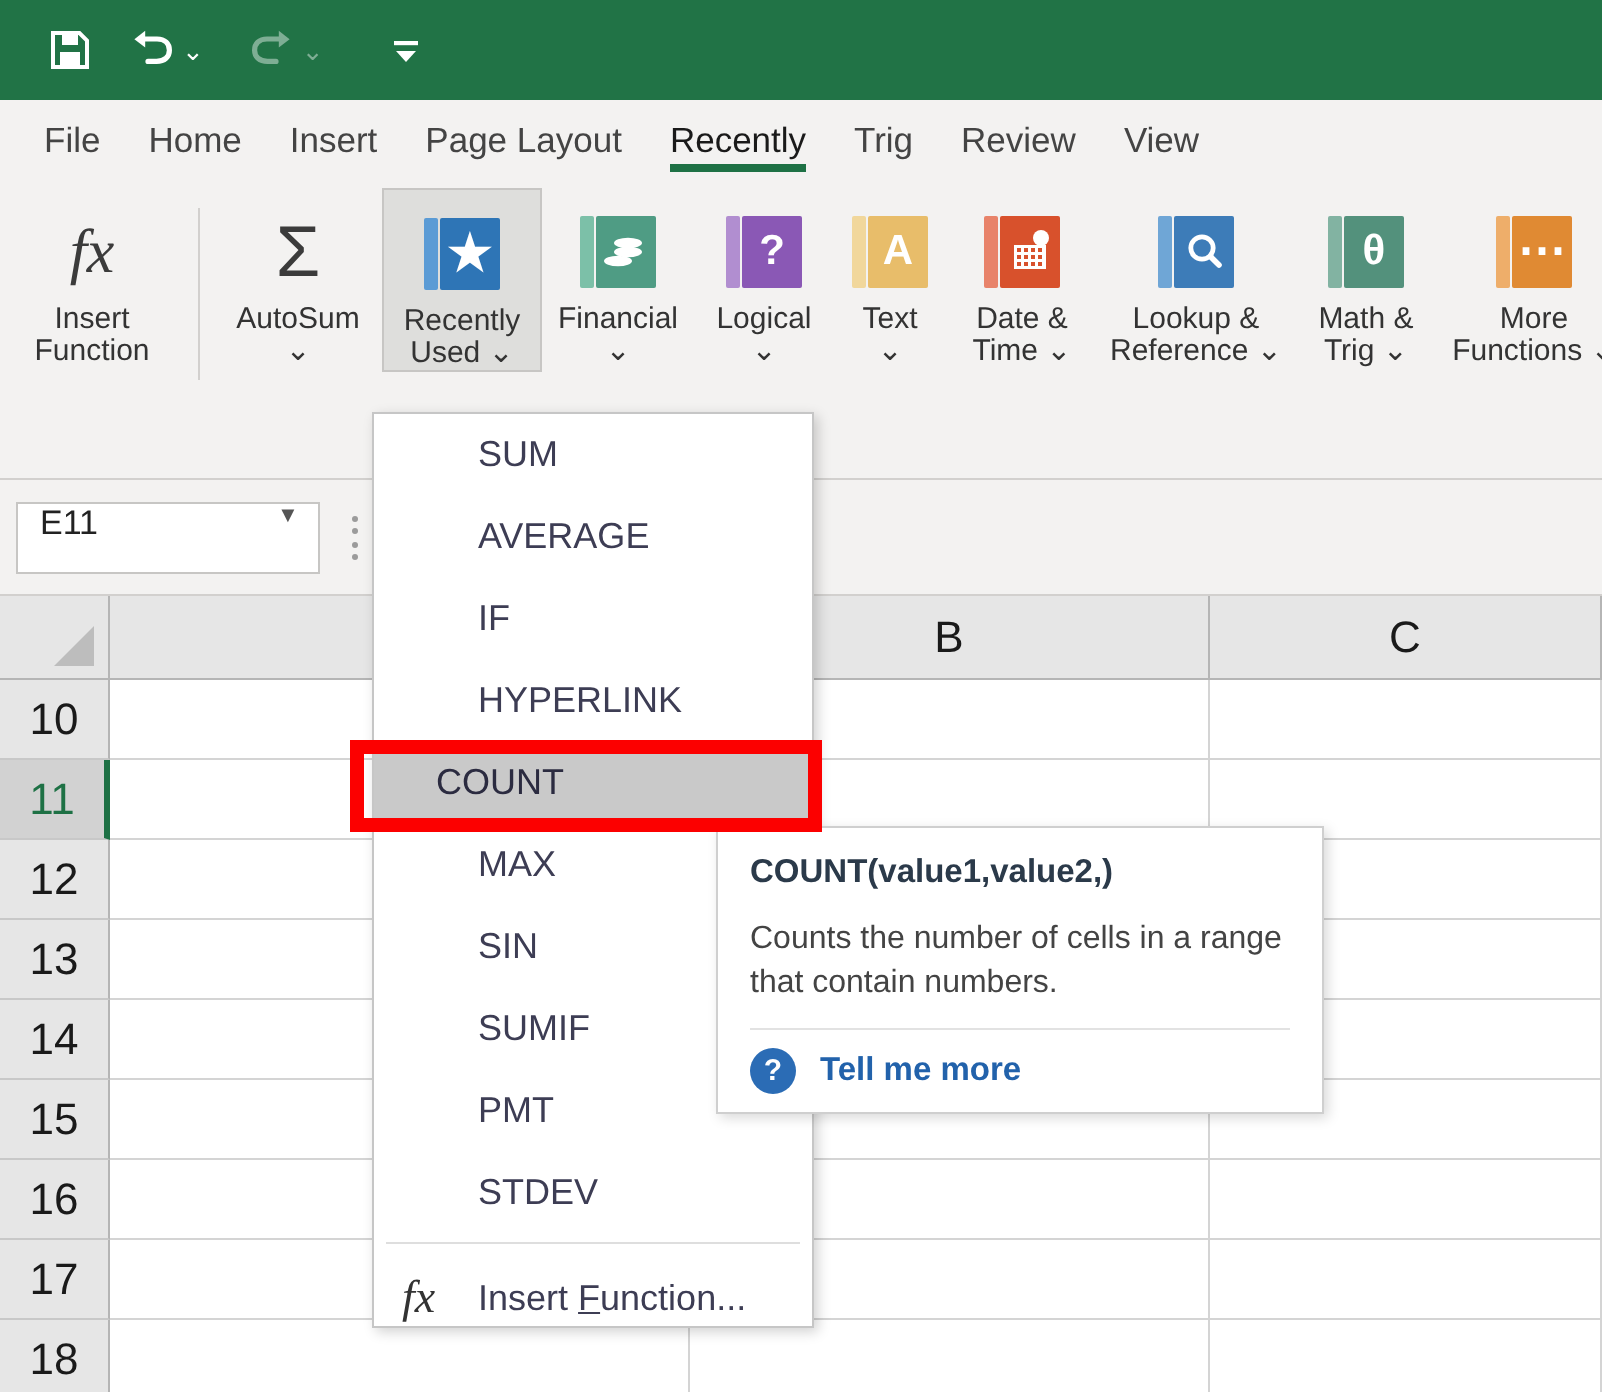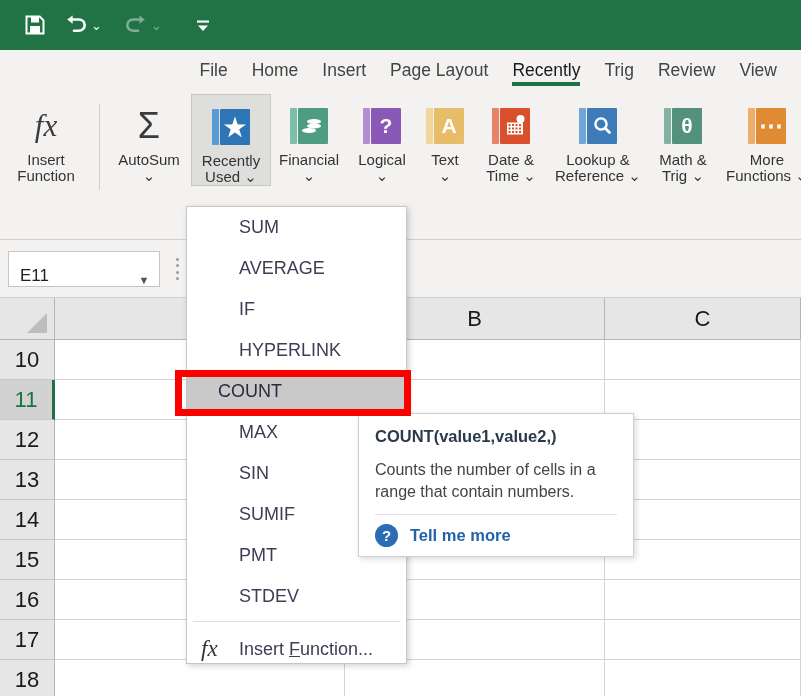--- a/index.html
+++ b/index.html
@@ -28,21 +28,21 @@
     padding: 0 6px 0 1px; display: flex; align-items: center; height: 36px;
   }
   .qat-chevron.dim { opacity: 0.42; }
   .sp14 { width: 14px; }
   .sp20 { width: 22px; }
 
   
   .tabstrip {
     position: absolute; left: 0; top: 50px; width: 801px; height: 44px;
     background: #f3f2f1;
-    display: flex; align-items: flex-start; justify-content: flex-end;
+    display: flex; align-items: flex-start;
   }
   .tab {
     position: relative;
     font-size: 17.5px; color: #444444;
     padding: 10px 0 0 0; margin: 0 24px 0 0;
     height: 44px; white-space: nowrap;
   }
   .tab:first-child { margin-left: 22px; }
   .tab.active { color: #1a1a1a; }
   .tab.active::after {
@@ -87,21 +87,21 @@
   .sigma { font-family: "Liberation Sans", sans-serif; font-size: 36px; color: #3b3b3b; line-height: 1; }
 
   
   .fbar {
     position: absolute; left: 0; top: 240px; width: 801px; height: 58px;
     background: #f3f2f1; border-bottom: 1px solid #d2d0ce;
   }
   .namebox {
     position: absolute; left: 8px; top: 11px; width: 152px; height: 36px;
     background: #ffffff; border: 1px solid #c7c6c4;
-    display: flex; align-items: flex-end;
+    display: flex; align-items: flex-start;
   }
   .namebox .val { font-size: 17px; color: #222222; padding-left: 11px; flex: 1; }
   .namebox .caret {
     width: 30px; display: flex; align-items: center; justify-content: center;
     color: #555555; font-size: 11px;
   }
   .dots-handle {
     position: absolute; left: 175px; top: 18px; width: 4px; height: 22px;
     display: flex; flex-direction: column; justify-content: space-between; align-items: center;
   }
@@ -161,21 +161,21 @@
   .menu-item.ins u { text-decoration: underline; }
 
   
   .redbox {
     position: absolute; left: 175px; top: 370px; width: 236px; height: 46px;
     border: 7px solid #fc0000; z-index: 60;
   }
 
   
   .tooltip {
-    position: absolute; left: 358px; top: 413px; width: 276px; height: 144px;
+    position: absolute; left: 358px; top: 413px; width: 304px; height: 144px;
     background: #ffffff; border: 1px solid #cfcfcf;
     box-shadow: 2px 2px 6px rgba(0,0,0,0.15);
     z-index: 50; padding: 13px 16px 0 16px;
   }
   .tt-title { font-size: 16.5px; font-weight: 700; color: #2b3a4a; margin-bottom: 13px; }
   .tt-desc { font-size: 16px; color: #444444; line-height: 1.35; }
   .tt-sep { height: 1px; background: #e2e2e2; margin: 12px 0 9px 0; }
   .tt-link { display: flex; align-items: center; }
   .tt-q {
     width: 23px; height: 23px; border-radius: 50%; background: #2b6cb5;

